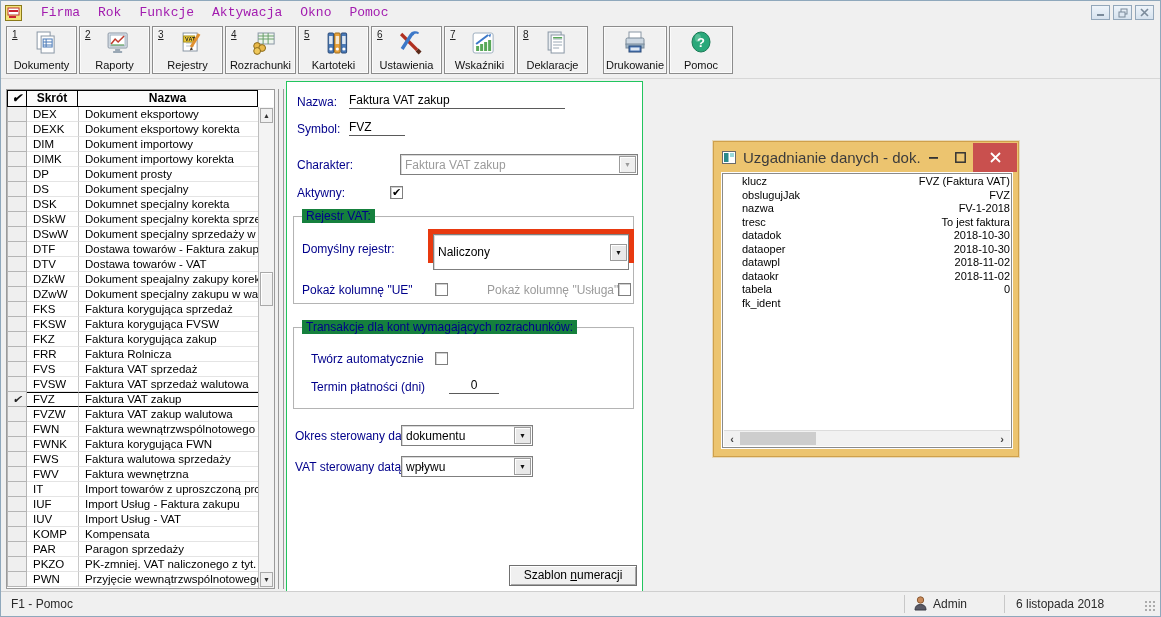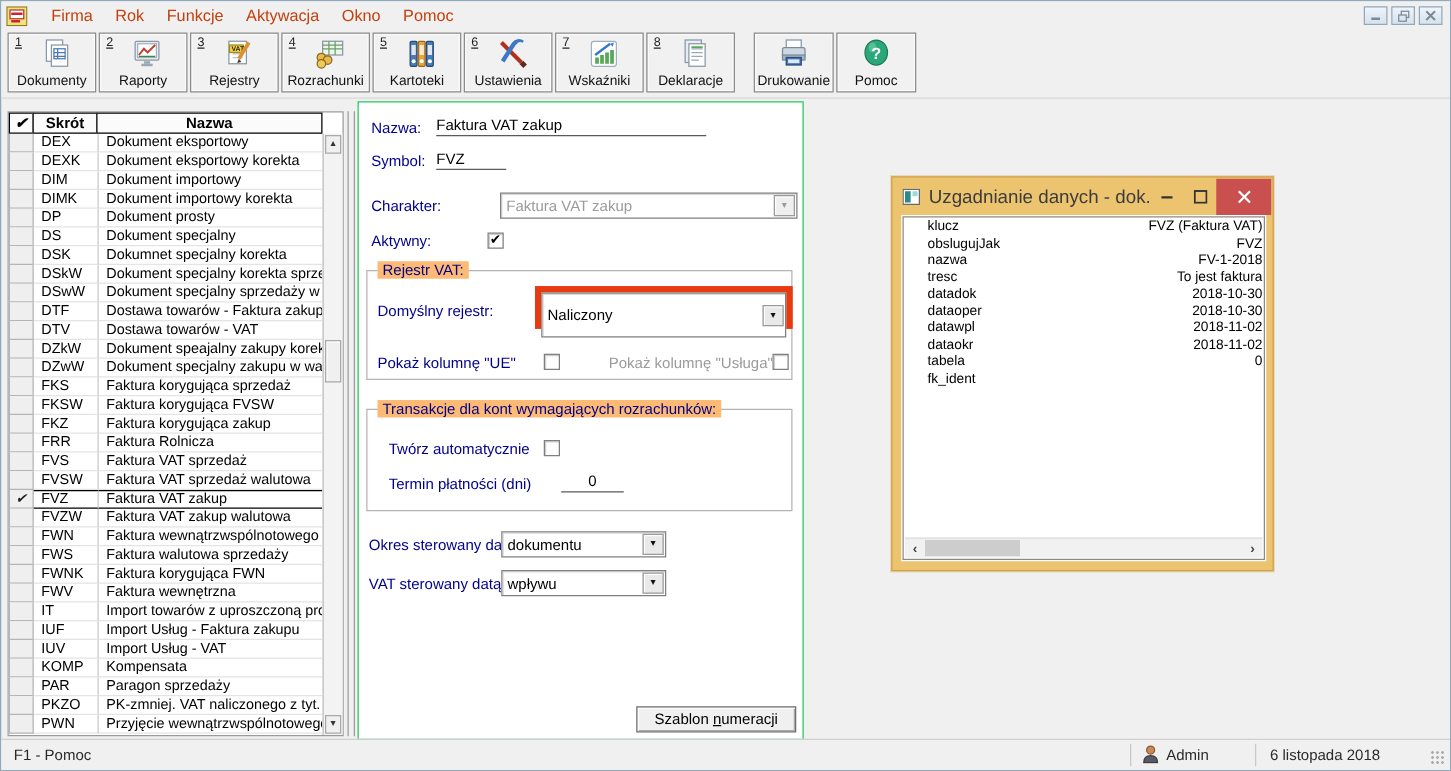--- a/index.html
+++ b/index.html
@@ -2,21 +2,21 @@
 <html><head>
 <meta charset="utf-8">
 <style>
   * { margin:0; padding:0; box-sizing:border-box; font-family:"Liberation Sans", sans-serif; }
   html,body { width:1161px; height:617px; background:#dfe4e8; }
   .window { position:relative; width:1161px; height:617px; background:#f0f0f0; border:1px solid #8fa8bc; overflow:hidden; }
 
   
   .menubar { position:absolute; left:0; top:0; width:100%; height:23px; display:flex; align-items:center; padding-left:4px; background:#f0f0f0; }
   .app-icon { width:17px; height:16px; margin-right:10px; }
-  .menu-item { font-size:13px; color:#c2410c; padding:2px 9px; white-space:nowrap; cursor:default; }
+  .menu-item { font-size:13px; color:#a21caf; padding:2px 9px; white-space:nowrap; cursor:default;font-family:Liberation Mono, monospace; }
   .win-controls { position:absolute; top:4px; right:6px; display:flex; gap:3px; }
   .win-btn { width:19px; height:15px; background:linear-gradient(#eef4fa,#d6e2ee); border:1px solid #93a7ba; display:flex; align-items:center; justify-content:center; }
 
   
   .toolbar { position:absolute; left:0; top:23px; width:100%; height:55px; display:flex; align-items:flex-start; padding:2px 0 0 5px; background:#f0f0f0; border-bottom:1px solid #d7d7d7; }
   .tb-btn { position:relative; width:71px; height:48px; border:1px solid #8c8c8c; background:#f1f1f1; margin-right:2px; box-shadow:inset 0 0 0 1px #fbfbfb; }
   .tb-num { position:absolute; top:2px; left:5px; font-size:10px; text-decoration:underline; color:#222; }
   .tb-icon { position:absolute; top:3px; left:50%; transform:translateX(-38%); }
   .tb-label { position:absolute; bottom:2px; width:100%; text-align:center; font-size:11px; color:#111; white-space:nowrap; }
   .tb-gap { width:13px; }
@@ -47,21 +47,21 @@
   .form-panel { position:absolute; left:285px; top:80px; width:357px; height:511px; background:#fff; border:1px solid #22c55e; }
   .flabel { position:absolute; font-size:12px; color:#00008b; white-space:nowrap; }
   .uline-value { position:absolute; font-size:12px; color:#000; border-bottom:1px solid #5a5a5a; white-space:nowrap; padding-bottom:1px; }
   .combo { position:absolute; height:21px; background:#fff; border:1px solid #7f7f7f; box-shadow:inset 1px 1px 0 #d9d9d9; display:flex; align-items:center; }
   .combo .cv { flex:1; font-size:12px; padding-left:4px; white-space:nowrap; overflow:hidden; }
   .combo .ca { width:17px; height:17px; margin-right:1px; background:#e9e9e9; border:1px solid #9b9b9b; box-shadow:inset 1px 1px 0 #fff; font-size:7px; color:#111; text-align:center; line-height:15px; }
   .combo.disabled .cv { color:#9b9b9b; }
   .combo.disabled .ca { color:#9b9b9b; background:#efefef; }
   .checkbox { position:absolute; width:13px; height:13px; background:#fff; border:1px solid #7f7f7f; box-shadow:inset 1px 1px 0 #cfcfcf; font-size:11px; line-height:11px; text-align:center; color:#000; }
   .groupbox { position:absolute; border:1px solid #b4b4b4; box-shadow:1px 1px 0 #fdfdfd inset; }
-  .gb-title { position:absolute; top:-8px; left:8px; background:#fdba74; padding:0 4px; font-size:12px; color:#00008b; white-space:nowrap; }
+  .gb-title { position:absolute; top:-8px; left:8px; background:#15803d; padding:0 4px; font-size:12px; color:#00008b; white-space:nowrap; }
   .red-hl { position:absolute; border:5px solid #e8390f; background:#e8390f; }
   .red-hl .combo { position:relative; width:100%; height:36px; }
   .dim { color:#9b9b9b !important; }
   .push-btn { position:absolute; background:#f0f0f0; border:1px solid #707070; box-shadow:inset 1px 1px 0 #ffffff, inset -1px -1px 0 #a8a8a8; font-size:12px; color:#000; text-align:center; }
 
   
   .popup { position:absolute; left:712px; top:140px; width:306px; height:316px; background:#ecc46f; border:1px solid #cfa04b; box-shadow:0 0 0 1px #e6d9bc; }
   .p-titlebar { position:absolute; left:0; top:0; width:100%; height:30px; display:flex; align-items:center; padding-left:8px; }
   .p-title { font-size:15px; color:#3c3c3c; white-space:nowrap; overflow:hidden; flex:1; margin-left:7px; }
   .p-btn { width:26px; height:30px; display:flex; align-items:center; justify-content:center; color:#333; font-size:13px; }
@@ -380,28 +380,28 @@
     </div>
 
     <div class="t-row">
       <div class="rc rc-check"></div>
       <div class="rc rc-skrot">FWN</div>
       <div class="rc rc-nazwa">Faktura wewnątrzwspólnotowego na</div>
     </div>
 
     <div class="t-row">
       <div class="rc rc-check"></div>
+      <div class="rc rc-skrot">FWNK</div>
+      <div class="rc rc-nazwa">Faktura korygująca FWN</div>
+    </div>
+
+    <div class="t-row">
+      <div class="rc rc-check"></div>
       <div class="rc rc-skrot">FWS</div>
       <div class="rc rc-nazwa">Faktura walutowa sprzedaży</div>
-    </div>
-
-    <div class="t-row">
-      <div class="rc rc-check"></div>
-      <div class="rc rc-skrot">FWNK</div>
-      <div class="rc rc-nazwa">Faktura korygująca FWN</div>
     </div>
 
     <div class="t-row">
       <div class="rc rc-check"></div>
       <div class="rc rc-skrot">FWV</div>
       <div class="rc rc-nazwa">Faktura wewnętrzna</div>
     </div>
 
     <div class="t-row">
       <div class="rc rc-check"></div>

